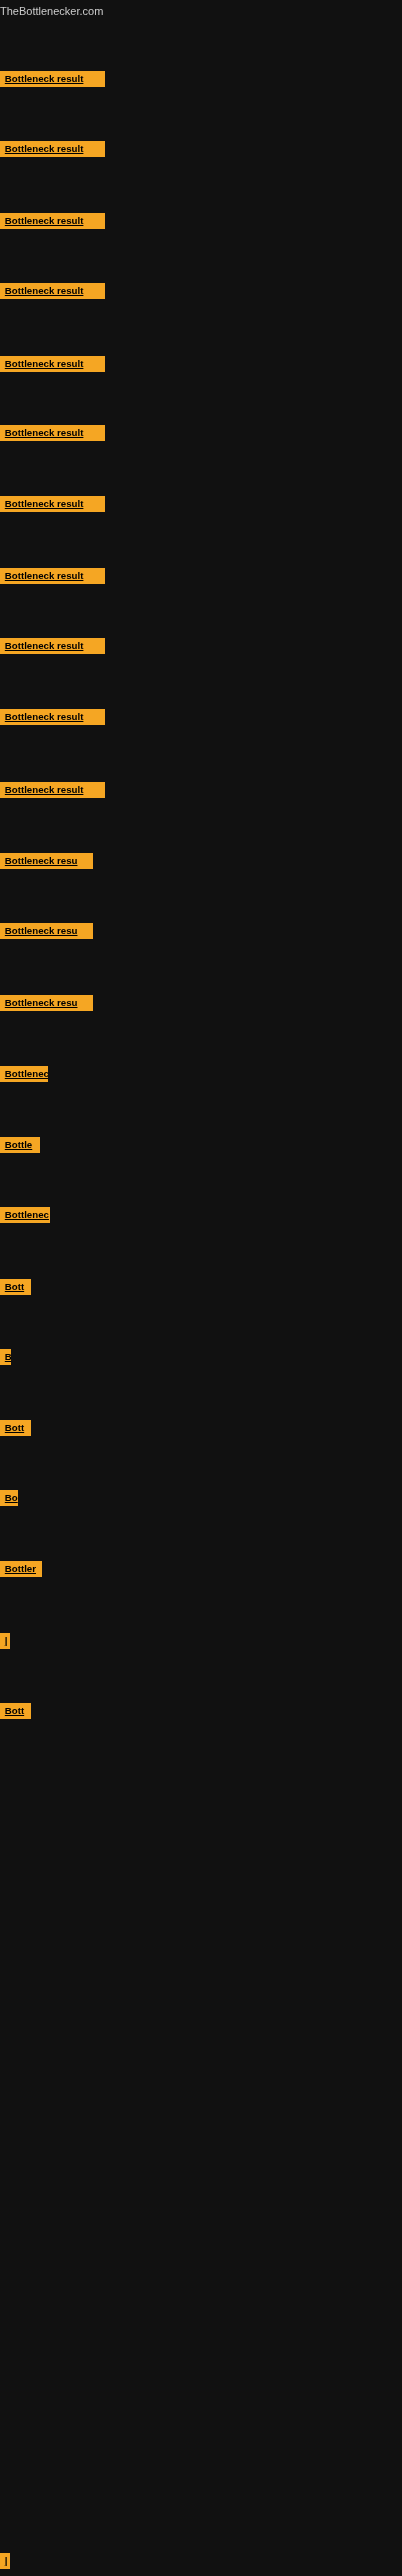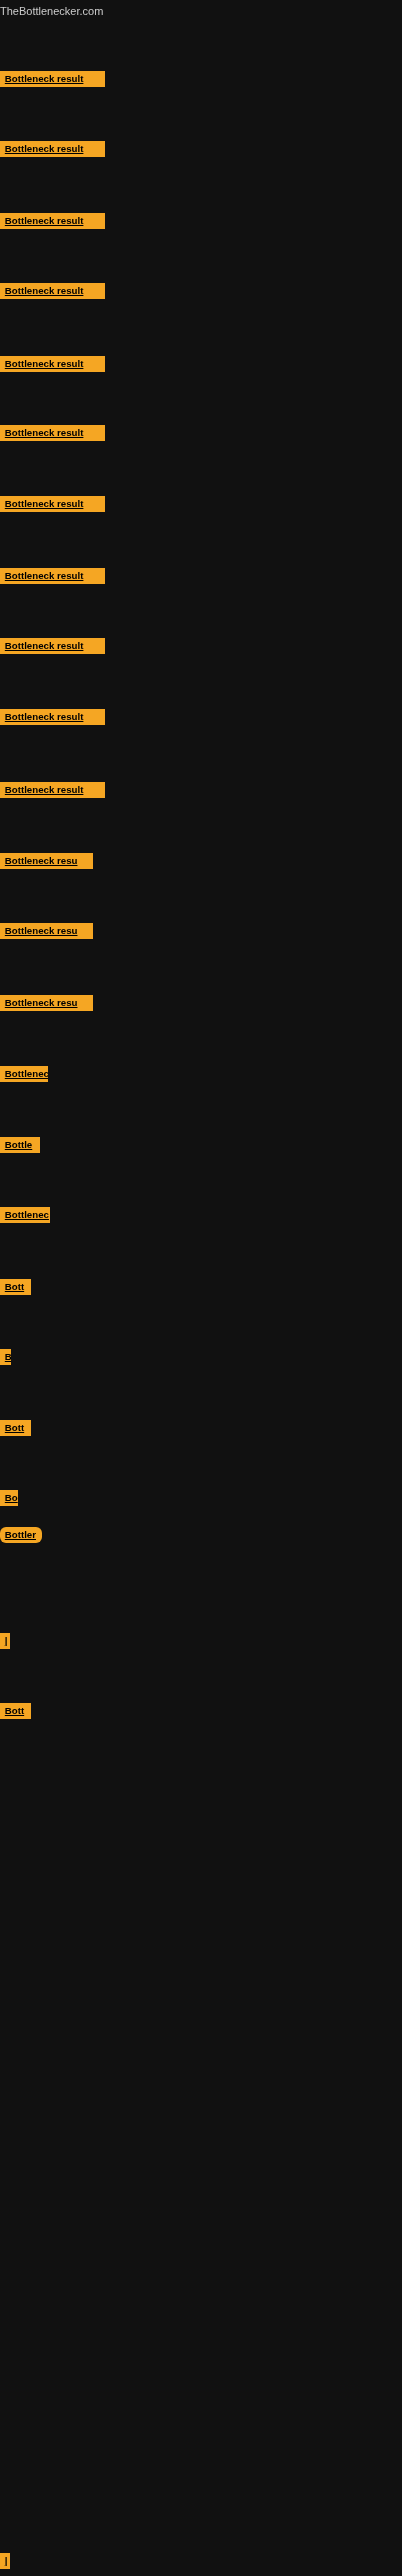--- a/index.html
+++ b/index.html
@@ -55,18 +55,18 @@
     <div class="bottleneck-badge" style="top: 828px; max-width: 93px; width: 93px;">Bottleneck resu</div>
     <div class="bottleneck-badge" style="top: 898px; max-width: 93px; width: 93px;">Bottleneck resu</div>
     <div class="bottleneck-badge" style="top: 970px; max-width: 93px; width: 93px;">Bottleneck resu</div>
     <div class="bottleneck-badge" style="top: 1041px; max-width: 68px; width: 48px;">Bottleneck</div>
     <div class="bottleneck-badge" style="top: 1112px; max-width: 40px; width: 52px;">Bottle</div>
     <div class="bottleneck-badge" style="top: 1182px; max-width: 58px; width: 50px;">Bottlenec</div>
     <div class="bottleneck-badge" style="top: 1254px; max-width: 31px; width: 31px;">Bott</div>
     <div class="bottleneck-badge" style="top: 1324px; max-width: 11.3px; width: 11.3px;">B</div>
     <div class="bottleneck-badge" style="top: 1395px; max-width: 31px; width: 31px;">Bott</div>
     <div class="bottleneck-badge" style="top: 1465px; max-width: 17.7px; width: 17.7px;">Bo</div>
-    <div class="bottleneck-badge" style="top: 1502px; max-width: 42px; width: 52px; border-radius: 6px;">Bottler</div>
+    <div class="bottleneck-badge" style="top: 1536px; max-width: 42px; width: 52px;">Bottler</div>
     <div class="bottleneck-badge" style="top: 1608px; max-width: 6.4px; width: 6.4px;">|</div>
     <div class="bottleneck-badge" style="top: 1678px; max-width: 31px; width: 31px;">Bott</div>
     <div class="bottleneck-badge" style="top: 2528px; max-width: 6.4px; width: 6.4px;">|</div>
   </div>
 
 
 </body></html>

